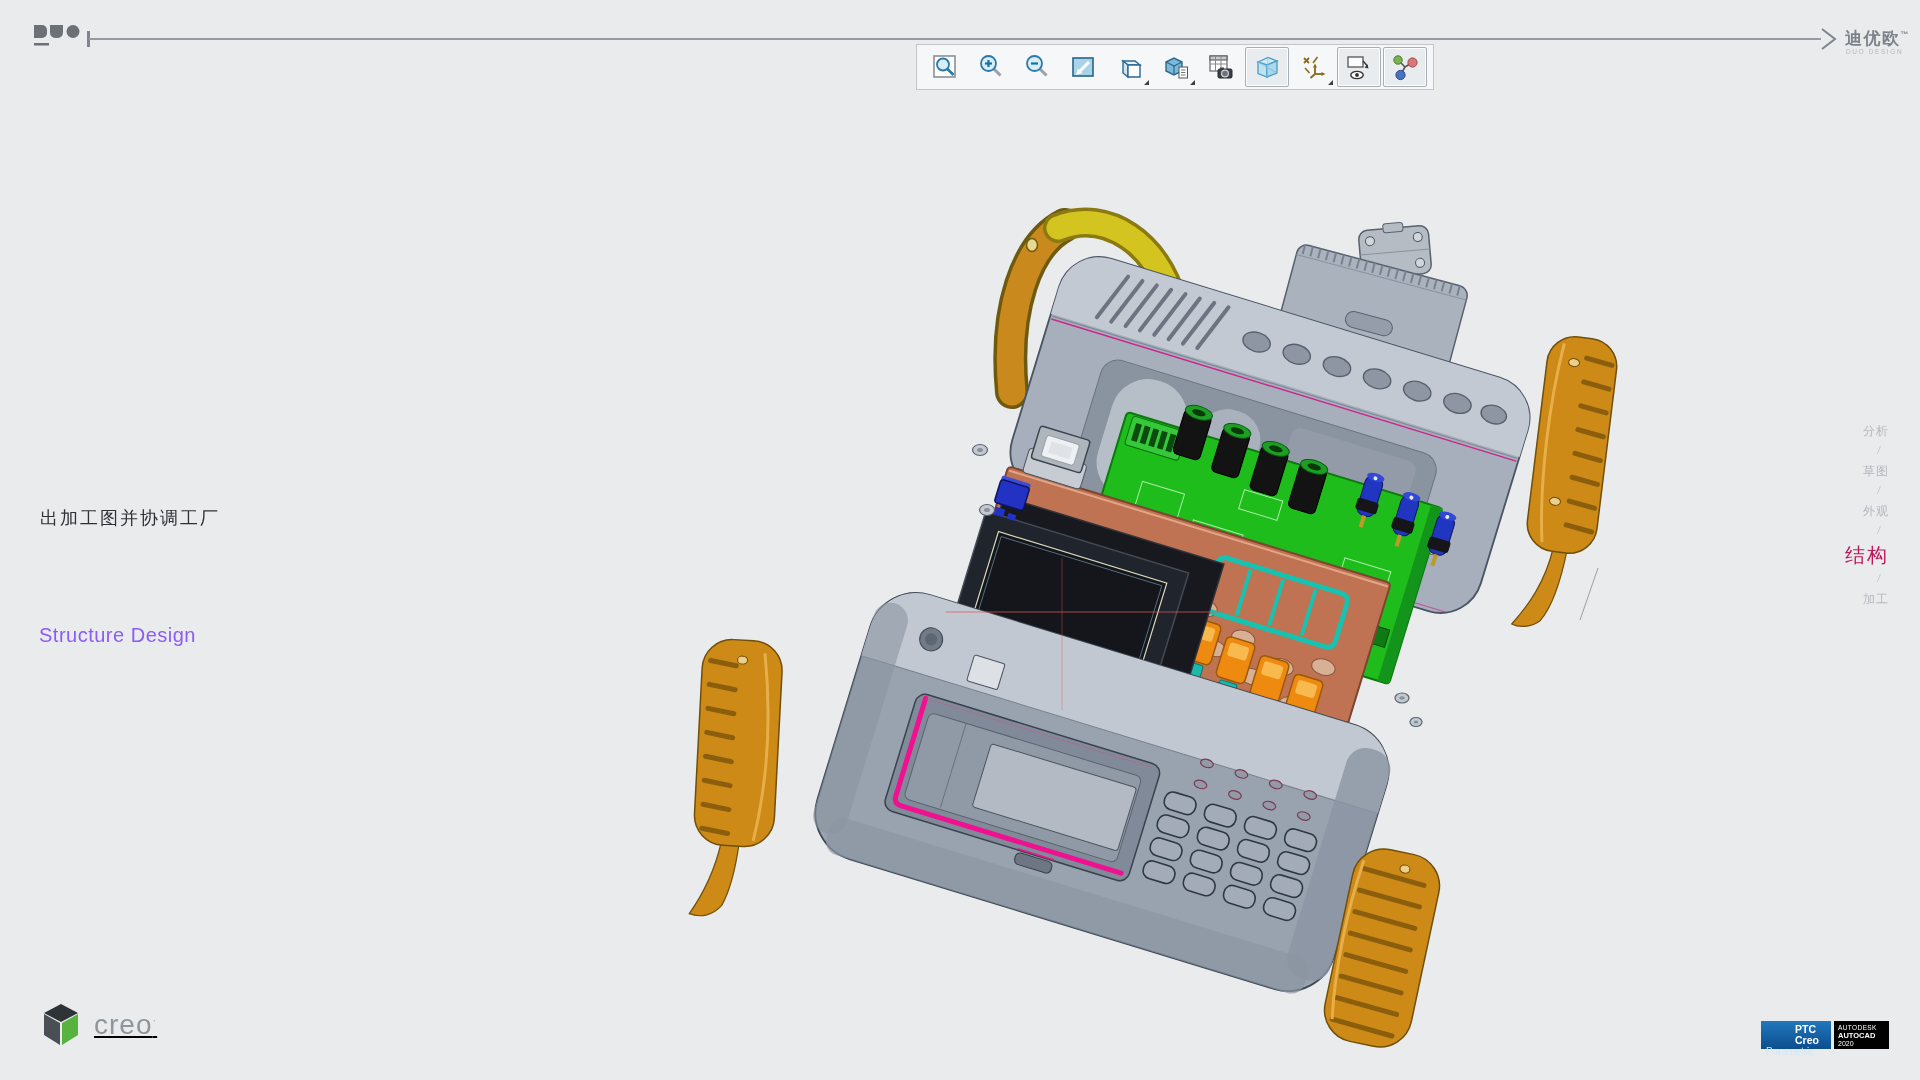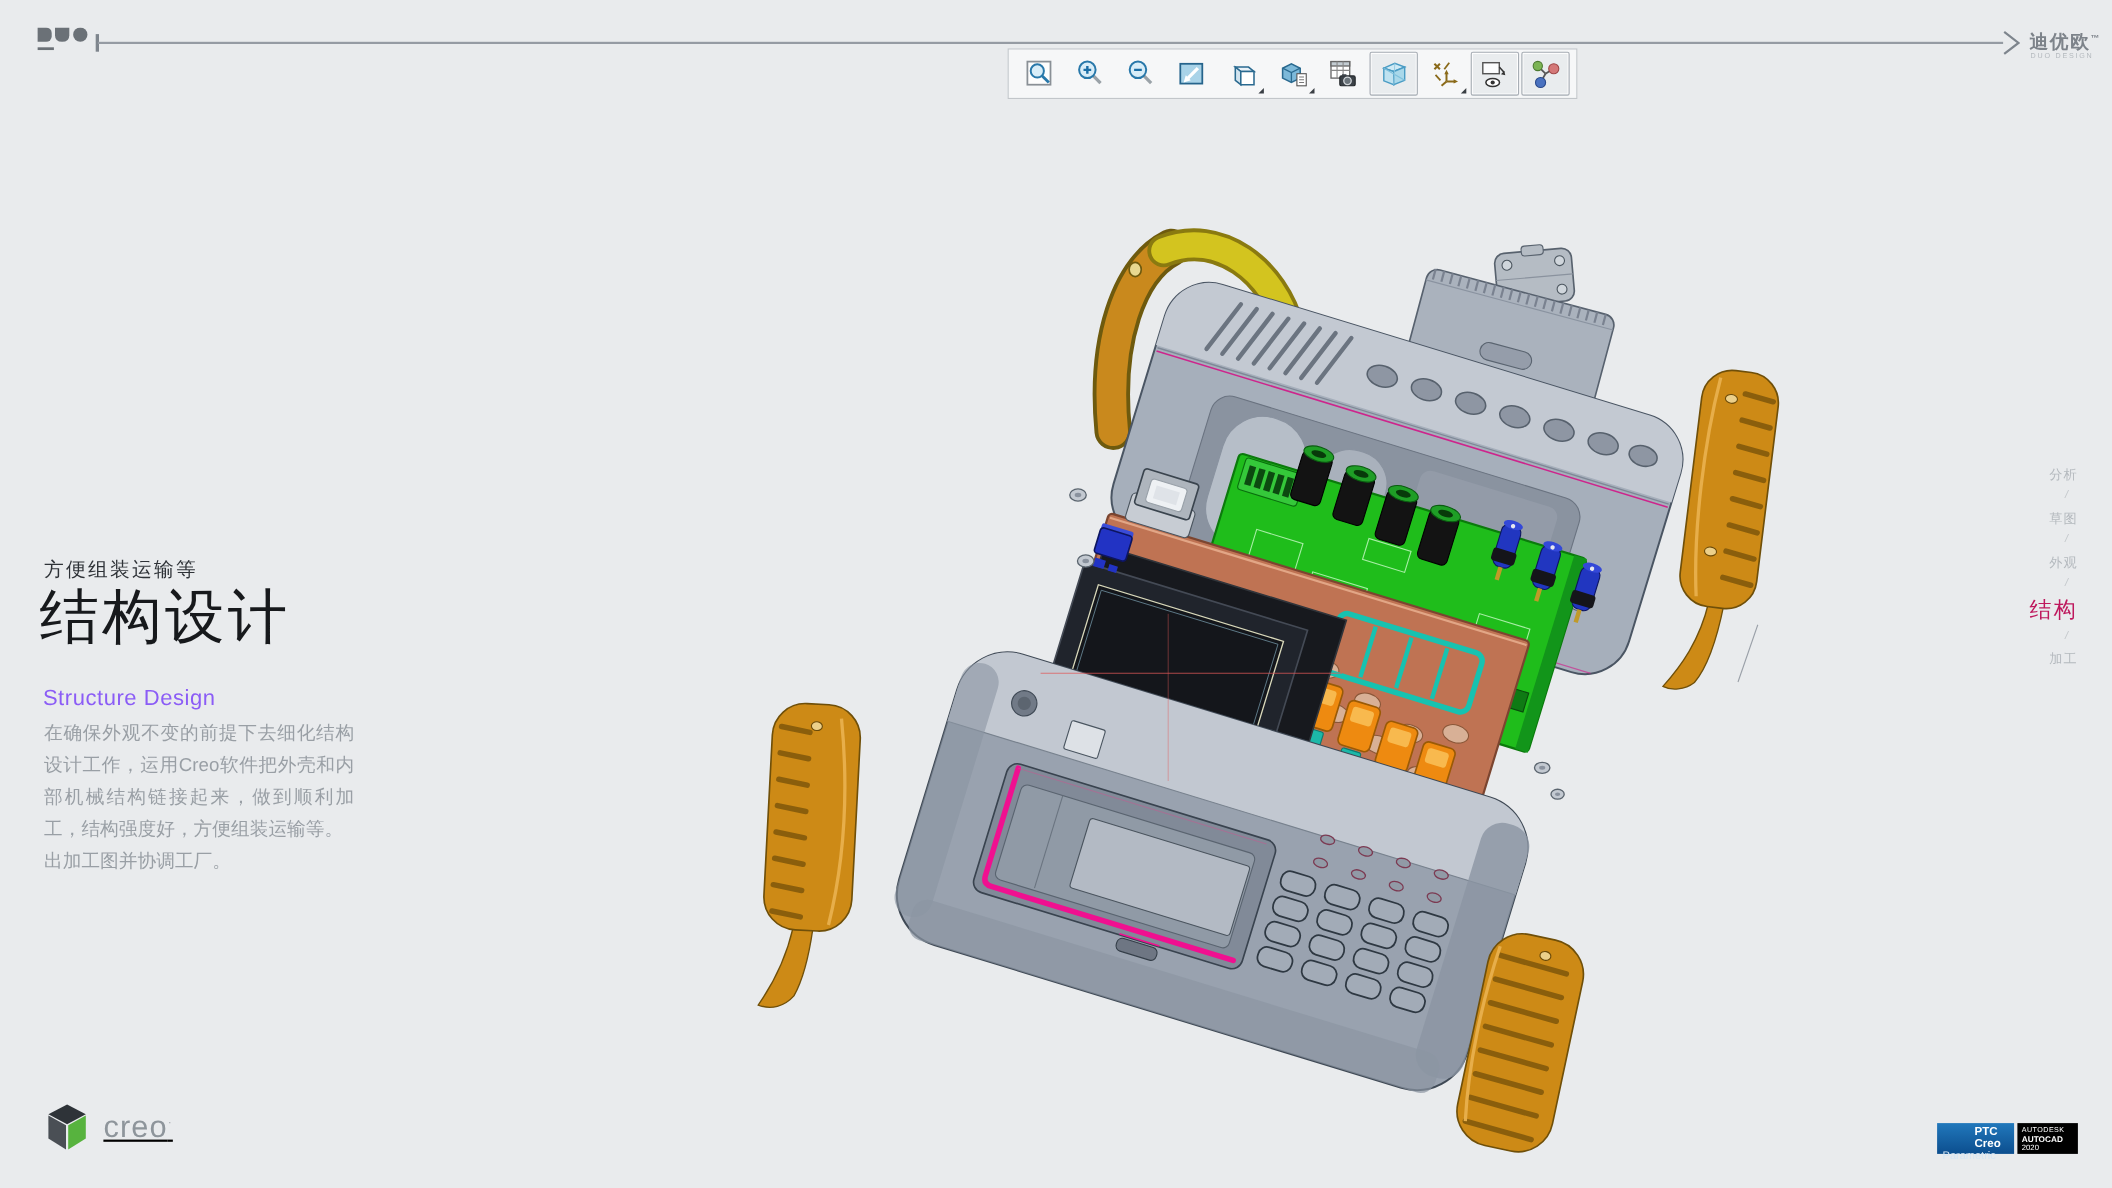--- a/index.html
+++ b/index.html
@@ -516,27 +516,22 @@
         </g>
         <path d="M -36,-82 C -42,-30 -42,30 -34,80" fill="none" stroke="#e7ae4a" stroke-width="3"></path>
         <ellipse cx="6" cy="-82" rx="5" ry="4" fill="#ecd08a" stroke="#6b4a08"></ellipse>
       </g>
 
       <line x1="286" y1="462" x2="560" y2="462" stroke="#e05858" stroke-width="1" opacity="0.75"></line>
       <line x1="402" y1="408" x2="402" y2="560" stroke="#e05858" stroke-width="0.8" opacity="0.5"></line>
     </svg>
   </div>
 
-  <div class="kicker">方便组装运输等</div>
-  <div class="big-title">结构设计</div>
+  <div class="kicker">出加工图并协调工厂</div>
   <div class="subtitle">Structure Design</div>
-  <div class="body-copy">
-    <p>在确保外观不变的前提下去细化结构设计工作，运用Creo软件把外壳和内部机械结构链接起来，做到顺利加工，结构强度好，方便组装运输等。</p>
-    <p>出加工图并协调工厂。</p>
-  </div>
 
   <div class="side-nav">
     <span class="itm">分析</span>
     <span class="sep">/</span>
     <span class="itm">草图</span>
     <span class="sep">/</span>
     <span class="itm">外观</span>
     <span class="sep">/</span>
     <span class="itm active">结构</span>
     <span class="sep">/</span>

